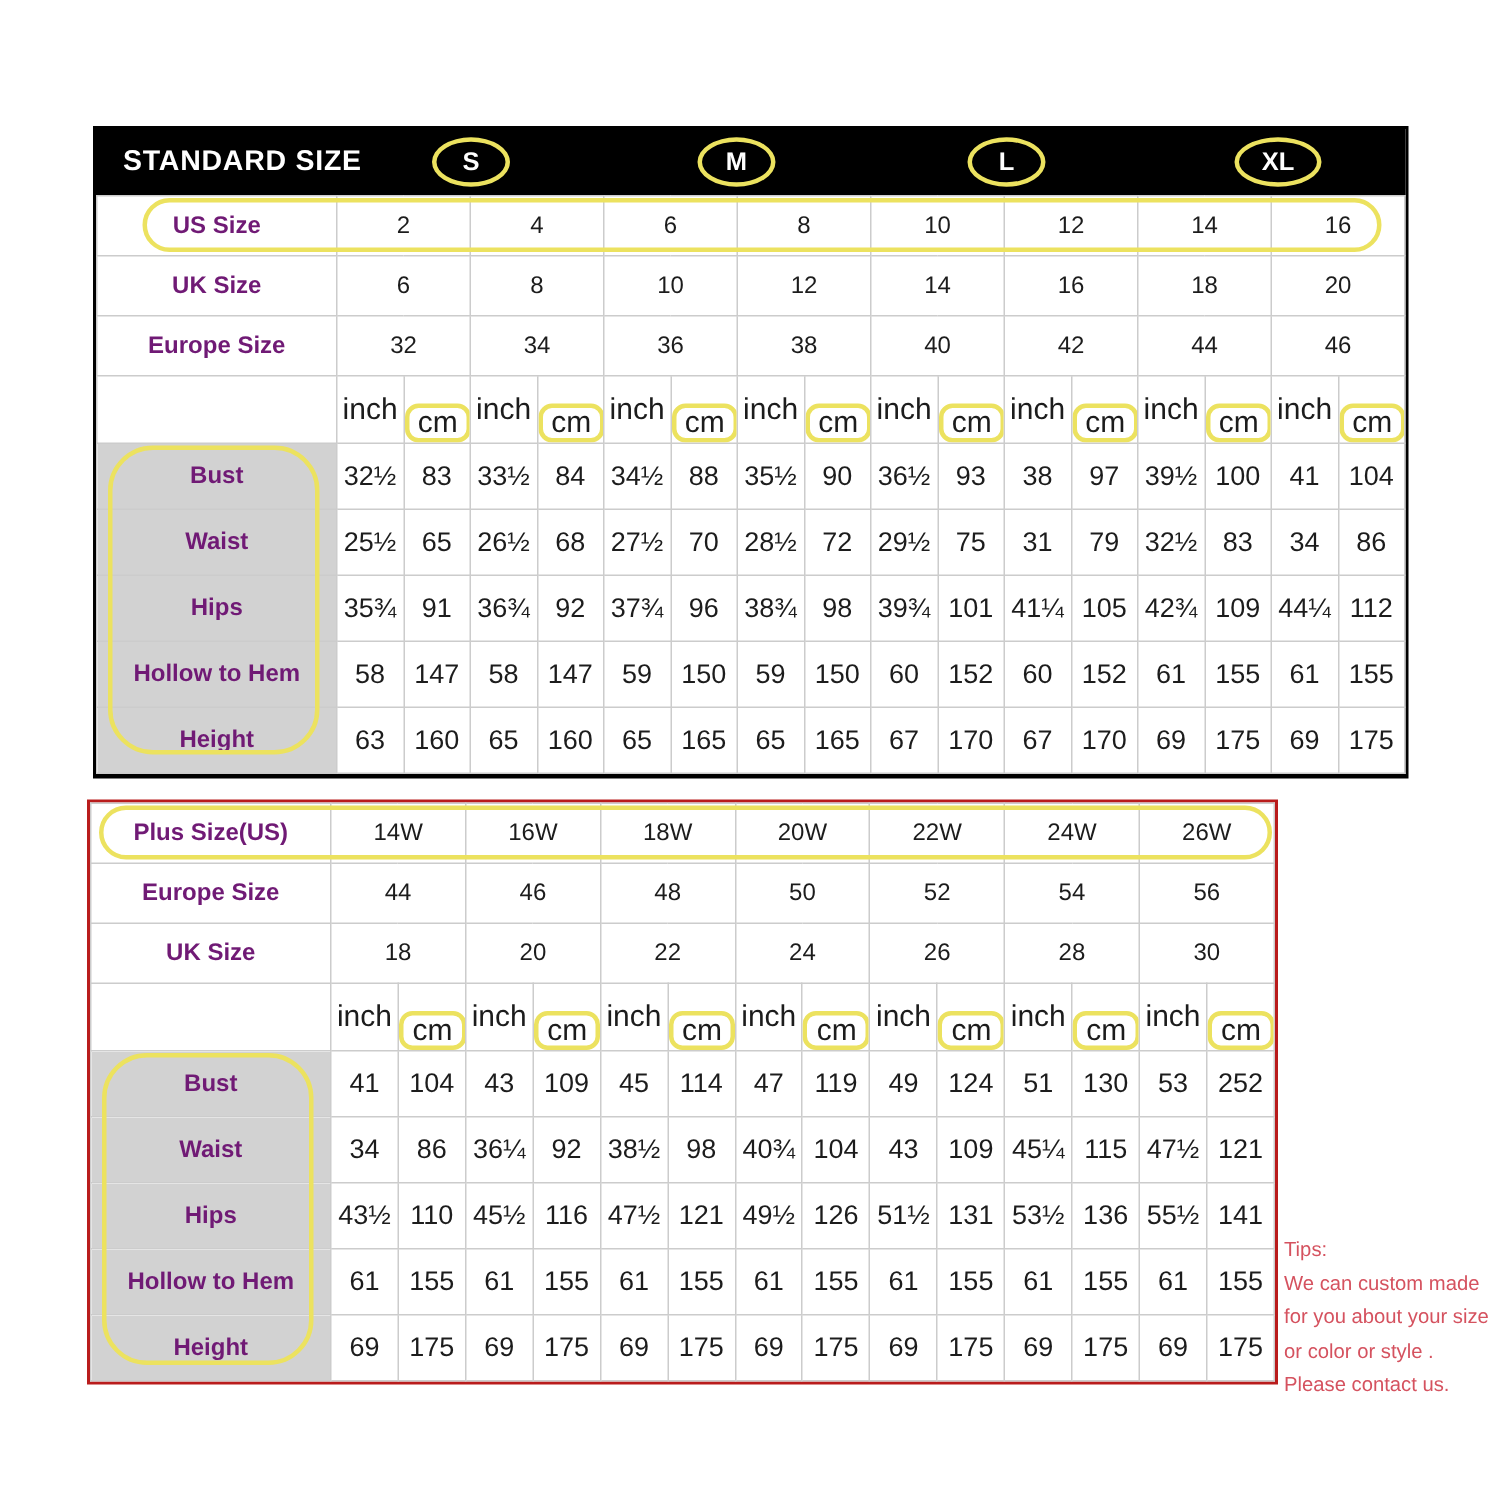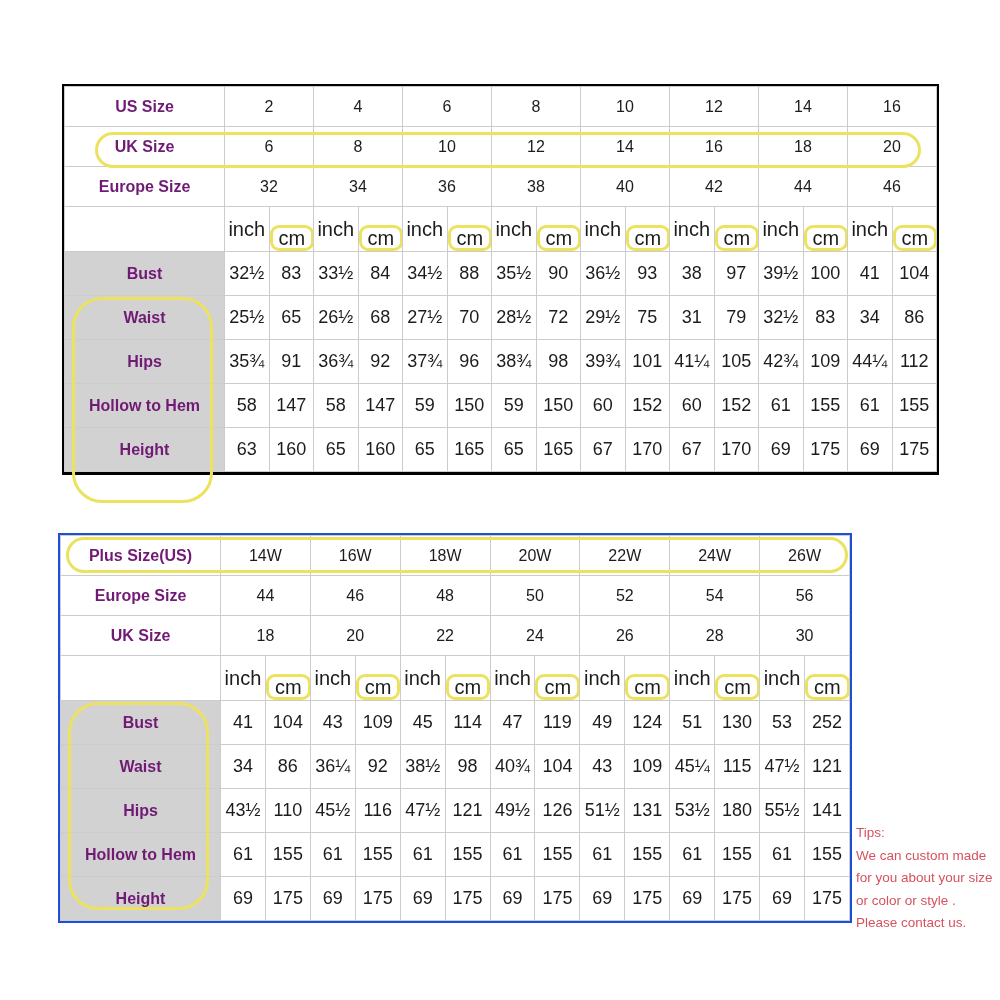--- a/index.html
+++ b/index.html
@@ -20,21 +20,21 @@
   }
 
   
   .std-wrap {
     position: absolute; left: 62px; top: 84px; width: 877px;
     border: 2px solid #000; border-bottom-width: 3px;
     background: #fff;
   }
   .plus-wrap {
     position: absolute; left: 58px; top: 533px; width: 794px;
-    border: 2px solid #1d4ed8;
+    border: 2px solid #b91c1c;
     background: #fff;
   }
 
   
   .black-header {
     position: relative; height: 44px; background: var(--hdr-bg);
   }
   .hdr-title {
     position: absolute; left: 18px; top: 50%; transform: translateY(-50%);
     color: #fff; font-weight: bold; font-size: 19px; letter-spacing: .5px;
@@ -93,20 +93,27 @@
     white-space: nowrap;
     margin-top: 16px;
   }
 </style>
 </head>
 <body>
 
 <div class="page">
 
   <section class="std-wrap">
+    <div class="black-header">
+      <span class="hdr-title">STANDARD SIZE</span>
+      <span class="size-oval pos-s">S</span>
+      <span class="size-oval pos-m">M</span>
+      <span class="size-oval pos-l">L</span>
+      <span class="size-oval pos-xl">XL</span>
+    </div>
     <table class="tbl">
       <colgroup>
           <col style="width: 160px;">
           <col>
           <col>
           <col>
           <col>
           <col>
           <col>
           <col>
@@ -381,21 +388,21 @@
             <td class="num">110</td>
             <td class="num">45½</td>
             <td class="num">116</td>
             <td class="num">47½</td>
             <td class="num">121</td>
             <td class="num">49½</td>
             <td class="num">126</td>
             <td class="num">51½</td>
             <td class="num">131</td>
             <td class="num">53½</td>
-            <td class="num">180</td>
+            <td class="num">136</td>
             <td class="num">55½</td>
             <td class="num">141</td>
           </tr>
           <tr class="measure-row">
             <td class="lbl graylbl">Hollow to Hem</td>
             <td class="num">61</td>
             <td class="num">155</td>
             <td class="num">61</td>
             <td class="num">155</td>
             <td class="num">61</td>

